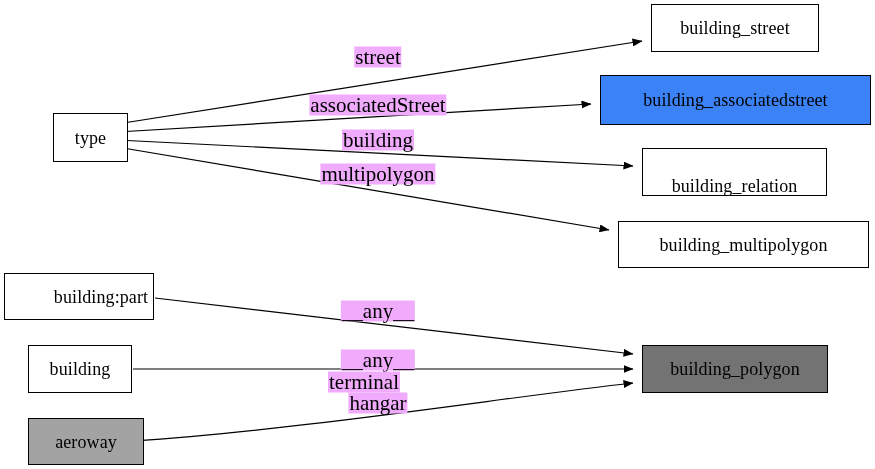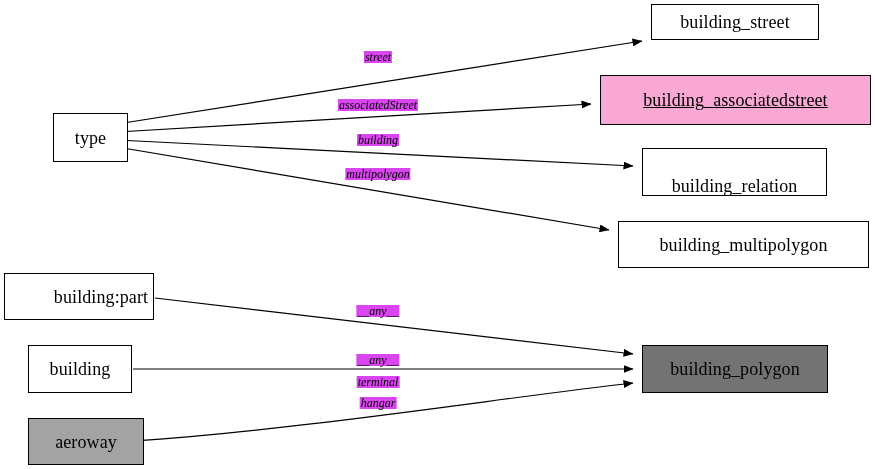--- a/index.html
+++ b/index.html
@@ -34,27 +34,26 @@
     justify-content: center;
     color: #000000;
     font-size: 18px;
     line-height: 1;
     white-space: nowrap;
     letter-spacing: 0.1px;
   }
   .edge-label {
     position: absolute;
     color: #000000;
-    font-size: 12px;
+    font-size: 21px;
     line-height: 1;
     white-space: nowrap;
     transform: translate(-50%, -50%);
-    background: #d946ef;
+    background: #f0abfc;
     padding: 0 1px;
-    font-style: italic;
   }
 </style>
 </head>
 <body>
 
 <div id="canvas" style="width: 875px; height: 469px; background: rgb(255, 255, 255);">
 
   <svg id="edge-layer" width="875" height="469" viewBox="0 0 875 469" xmlns="http://www.w3.org/2000/svg">
     <defs>
       <marker id="arrowhead" markerWidth="10" markerHeight="8" refX="9.5" refY="4" orient="auto" markerUnits="userSpaceOnUse">
@@ -69,24 +68,24 @@
         <path d="M155,298 L633,354" fill="none" stroke="#000000" stroke-width="1.2" marker-end="url(#arrowhead)"></path>
         <path d="M133,369 L633,369" fill="none" stroke="#000000" stroke-width="1.2" marker-end="url(#arrowhead)"></path>
         <path d="M132,441 C300,430 500,398 633,383" fill="none" stroke="#000000" stroke-width="1.2" marker-end="url(#arrowhead)"></path>
       </g>
   </svg>
 
   <div id="node-layer">
       <div class="node" style="left: 53px; top: 113px; width: 75px; height: 49px; border-color: rgb(0, 0, 0); background: rgb(255, 255, 255); color: rgb(0, 0, 0);">
         <span>type</span>
       </div>
-      <div class="node" style="left: 651px; top: 4px; width: 168px; height: 36px; border-color: rgb(0, 0, 0); background: rgb(255, 255, 255); color: rgb(0, 0, 0);">
+      <div class="node" style="left: 651px; top: 4px; width: 168px; height: 48px; border-color: rgb(0, 0, 0); background: rgb(255, 255, 255); color: rgb(0, 0, 0);">
         <span>building_street</span>
       </div>
-      <div class="node" style="left: 600px; top: 75px; width: 271px; height: 50px; border-color: rgb(0, 0, 0); background: #f9a8d4; color: rgb(0, 0, 0); text-decoration: underline;">
+      <div class="node" style="left: 600px; top: 75px; width: 271px; height: 50px; border-color: rgb(0, 0, 0); background: #3b82f6; color: rgb(0, 0, 0);">
         <span>building_associatedstreet</span>
       </div>
       <div class="node" style="left: 642px; top: 148px; width: 185px; height: 48px; border-color: rgb(0, 0, 0); background: rgb(255, 255, 255); color: rgb(0, 0, 0); align-items: flex-end;">
         <span>building_relation</span>
       </div>
       <div class="node" style="left: 618px; top: 221px; width: 251px; height: 47px; border-color: rgb(0, 0, 0); background: rgb(255, 255, 255); color: rgb(0, 0, 0);">
         <span>building_multipolygon</span>
       </div>
       <div class="node" style="left: 4px; top: 273px; width: 150px; height: 47px; border-color: rgb(0, 0, 0); background: rgb(255, 255, 255); color: rgb(0, 0, 0); padding-left: 44px;">
         <span>building:part</span>
@@ -101,17 +100,17 @@
         <span>building_polygon</span>
       </div>
     </div>
   <div id="label-layer">
       <div class="edge-label" style="left: 378px; top: 57px; color: rgb(0, 0, 0);">street</div>
       <div class="edge-label" style="left: 378px; top: 105px; color: rgb(0, 0, 0);">associatedStreet</div>
       <div class="edge-label" style="left: 378px; top: 140px; color: rgb(0, 0, 0);">building</div>
       <div class="edge-label" style="left: 378px; top: 174px; color: rgb(0, 0, 0);">multipolygon</div>
       <div class="edge-label" style="left: 378px; top: 311px; color: rgb(0, 0, 0);">__any__</div>
       <div class="edge-label" style="left: 378px; top: 360px; color: rgb(0, 0, 0);">__any__</div>
-      <div class="edge-label" style="left: 378px; top: 382px; color: rgb(0, 0, 0);">terminal</div>
+      <div class="edge-label" style="left: 364px; top: 382px; color: rgb(0, 0, 0);">terminal</div>
       <div class="edge-label" style="left: 378px; top: 403px; color: rgb(0, 0, 0);">hangar</div>
     </div>
 
 </div>
 
 </body></html>

